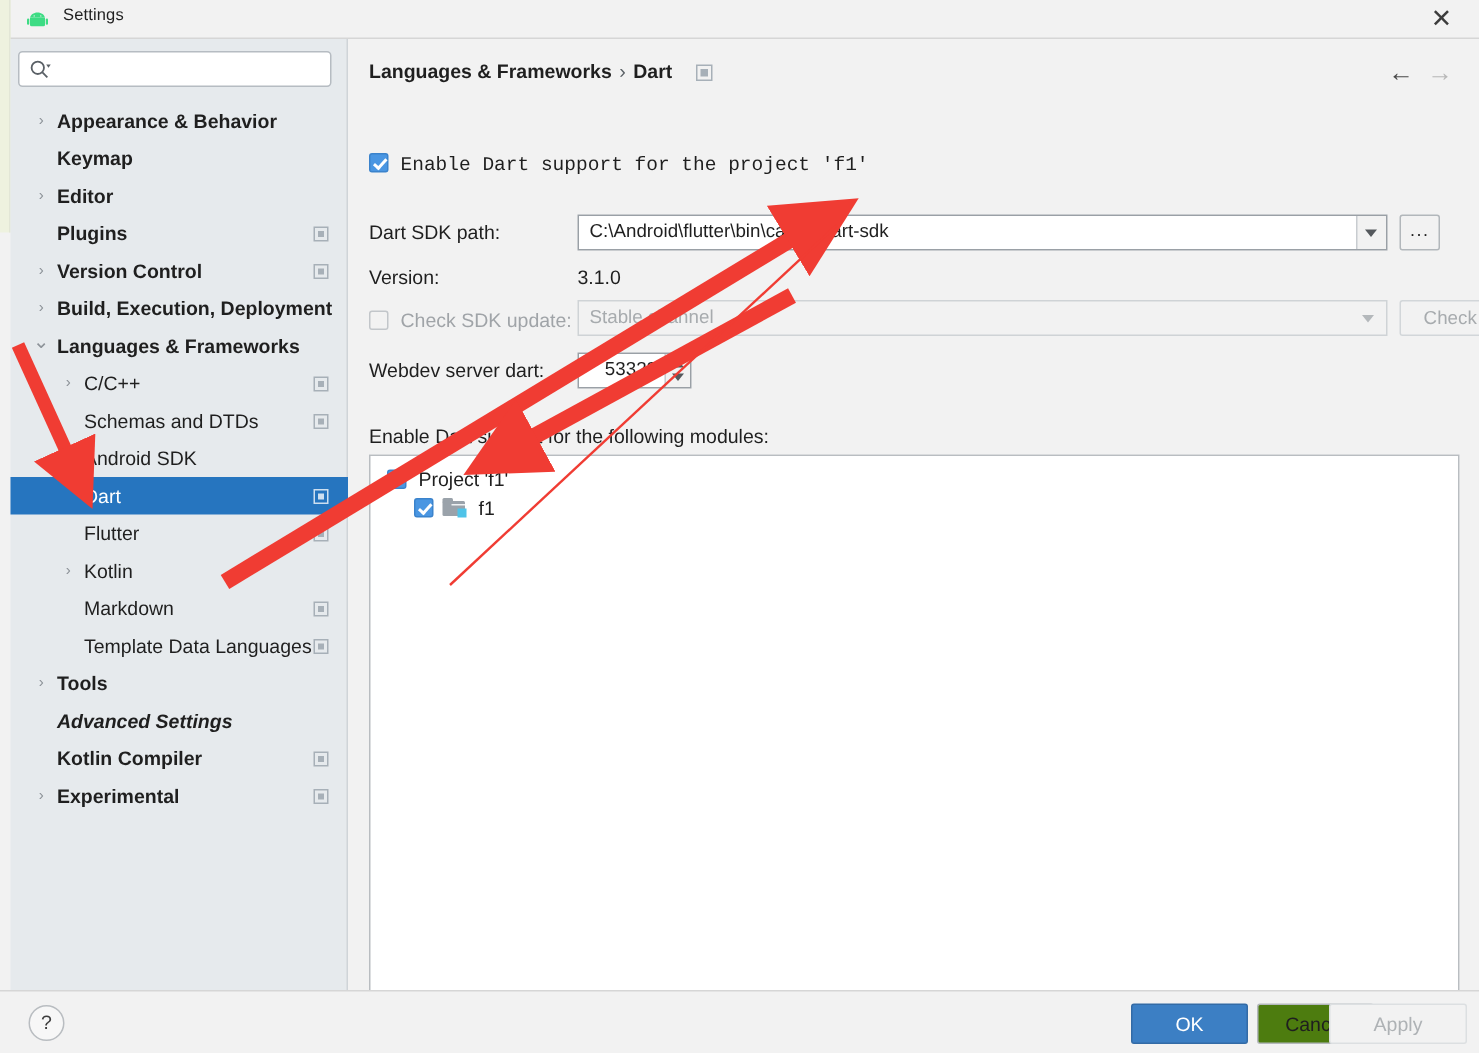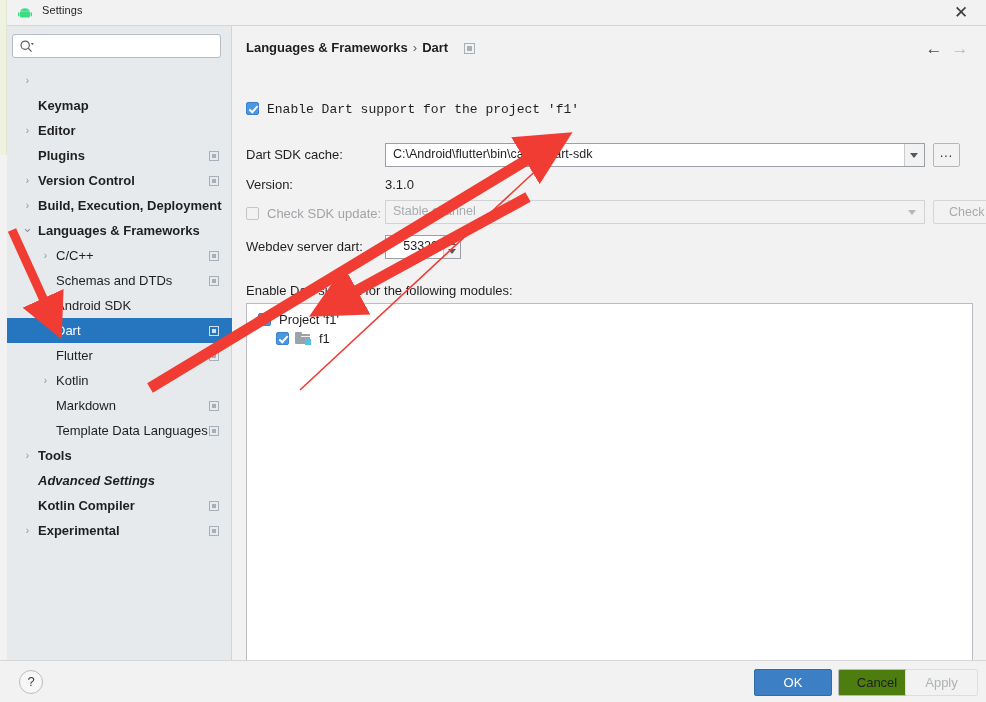--- a/index.html
+++ b/index.html
@@ -344,21 +344,21 @@
   .btn {
     position: absolute; top: 8px;
     height: 27px;
     border-radius: 2px;
     box-sizing: border-box;
     font-size: 13px;
     text-align: center; line-height: 25px;
   }
   .btn-ok     { right: 154px; width: 78px; background: #3c7fc4; border: 1px solid #336ba6; color: #ffffff; }
   .btn-cancel { right: 70px;  width: 78px; background: #4d7c0f; border: 1px solid #b4b8bc; color: #1f1f1f; }
-  .btn-apply  { right: -1px;  width: 73px; background: #f2f2f2; border: 1px solid #dcdfe1; color: #aeb2b5; right: 8px; }
+  .btn-apply  { right: -1px;  width: 92px; background: #f2f2f2; border: 1px solid #dcdfe1; color: #aeb2b5; right: 8px; }
 
   
   .anno {
     position: absolute; left: 0; top: 0;
     width: 986px; height: 702px;
     pointer-events: none;
   }
 </style>
 </head>
 <body>
@@ -385,20 +385,21 @@
       <svg class="search-icon" viewBox="0 0 16 16">
         <circle cx="6.6" cy="6.6" r="4.4" fill="none" stroke="#5a6066" stroke-width="1.3"></circle>
         <line x1="9.9" y1="9.9" x2="13.4" y2="13.4" stroke="#5a6066" stroke-width="1.3"></line>
         <path d="M12.6 4.2 h3.2 l-1.6 2.4 Z" fill="#5a6066"></path>
       </svg>
       <input class="search-input" type="text" placeholder="" style="">
     </div>
     <div class="tree" id="sidebar-tree">
         <div class="node top">
           <span class="arrow" style="left: 15px;">›</span>
+          <span class="lbl" style="left: 31px;">Appearance &amp; Behavior</span>
         </div>
         <div class="node top">
           <span class="lbl" style="left: 31px;">Keymap</span>
         </div>
         <div class="node top">
           <span class="arrow" style="left: 15px;">›</span>
           <span class="lbl" style="left: 31px;">Editor</span>
         </div>
         <div class="node top">
           <span class="lbl" style="left: 31px;">Plugins</span>
@@ -475,21 +476,21 @@
     <div class="bc-cfgicon"></div>
 
     <div class="navarrows">
       <span class="navarrow nav-back">←</span><span class="navarrow nav-fwd">→</span>
     </div>
 
     <div class="enable-row">
       <span class="cbx on"></span><span class="txt">Enable Dart support for the project 'f1'</span>
     </div>
 
-    <div class="lbl-sdkpath">Dart SDK cache:</div>
+    <div class="lbl-sdkpath">Dart SDK path:</div>
     <div class="sdk-input">
       <span class="val">C:\Android\flutter\bin\cache\dart-sdk</span>
       <span class="sdk-drop">
         <span class="tri-down"></span>
       </span>
     </div>
     <div class="sdk-browse">...</div>
 
     <div class="lbl-version">Version:</div>
     <div class="val-version">3.1.0</div>

